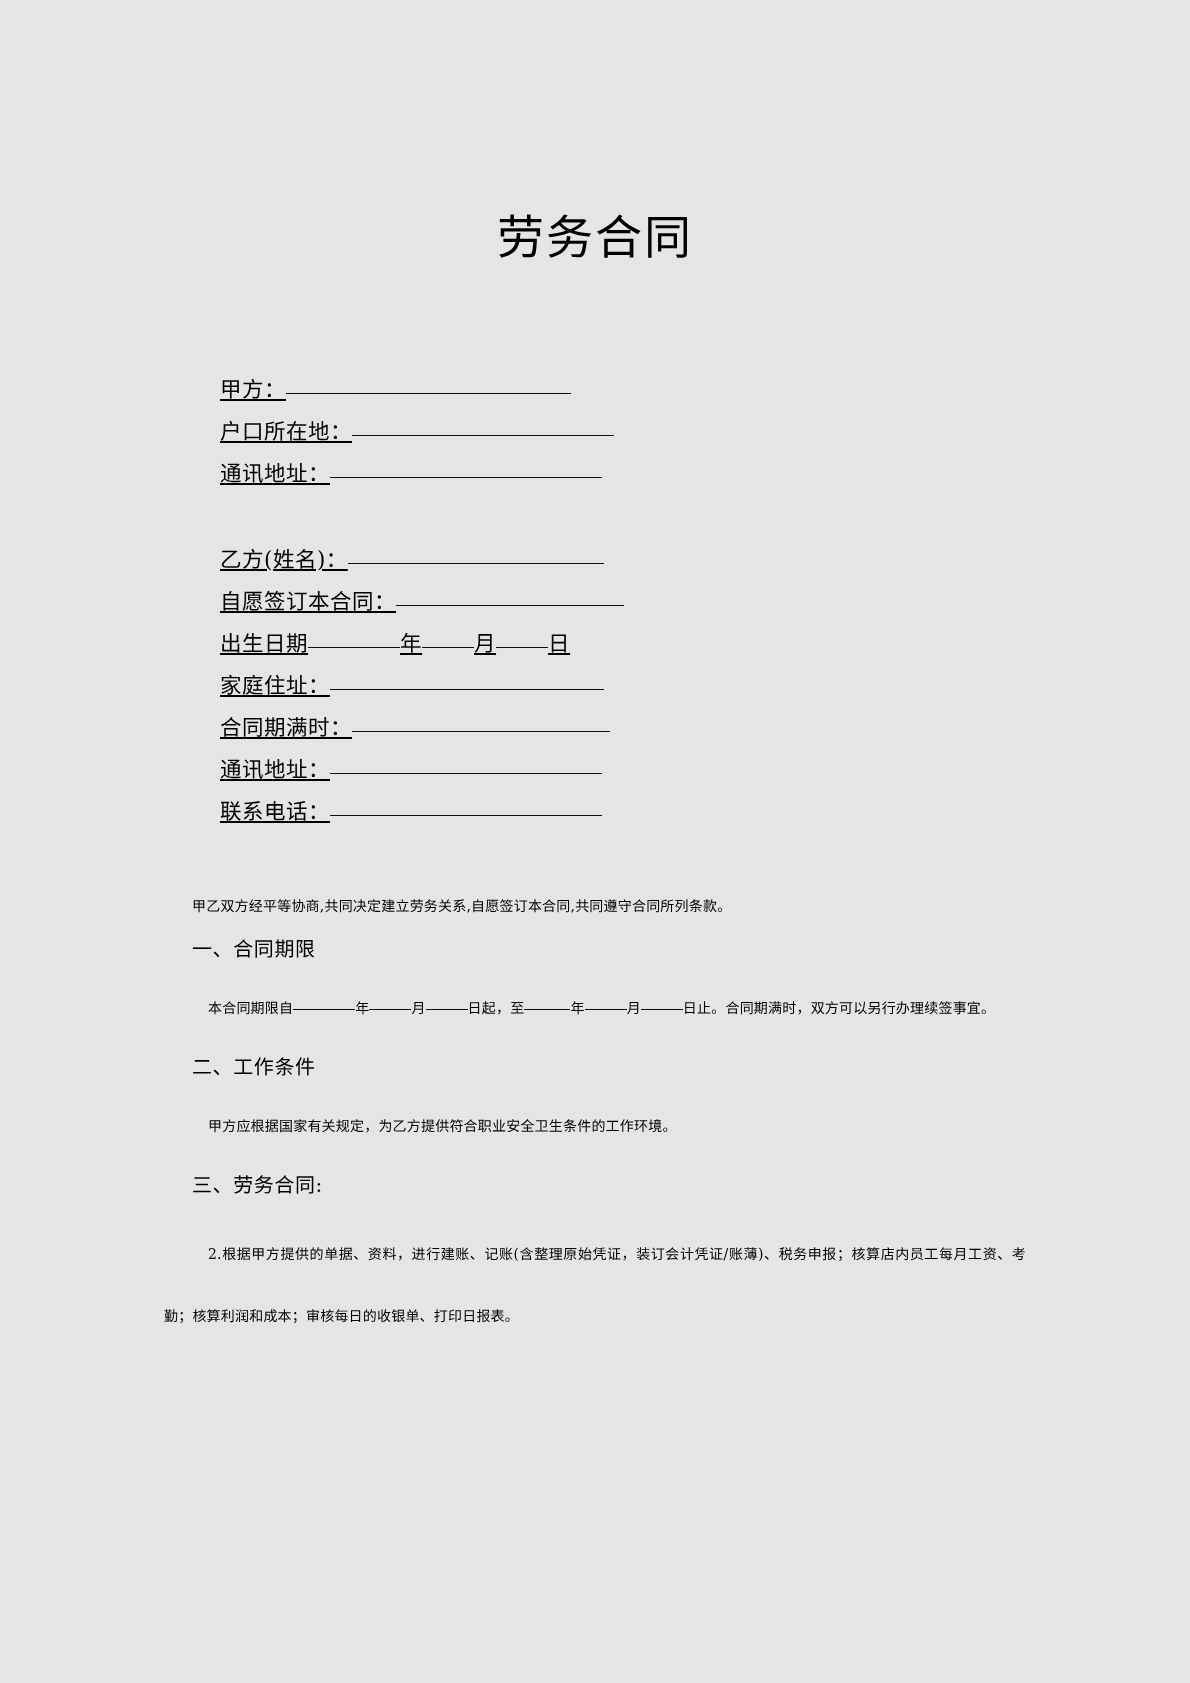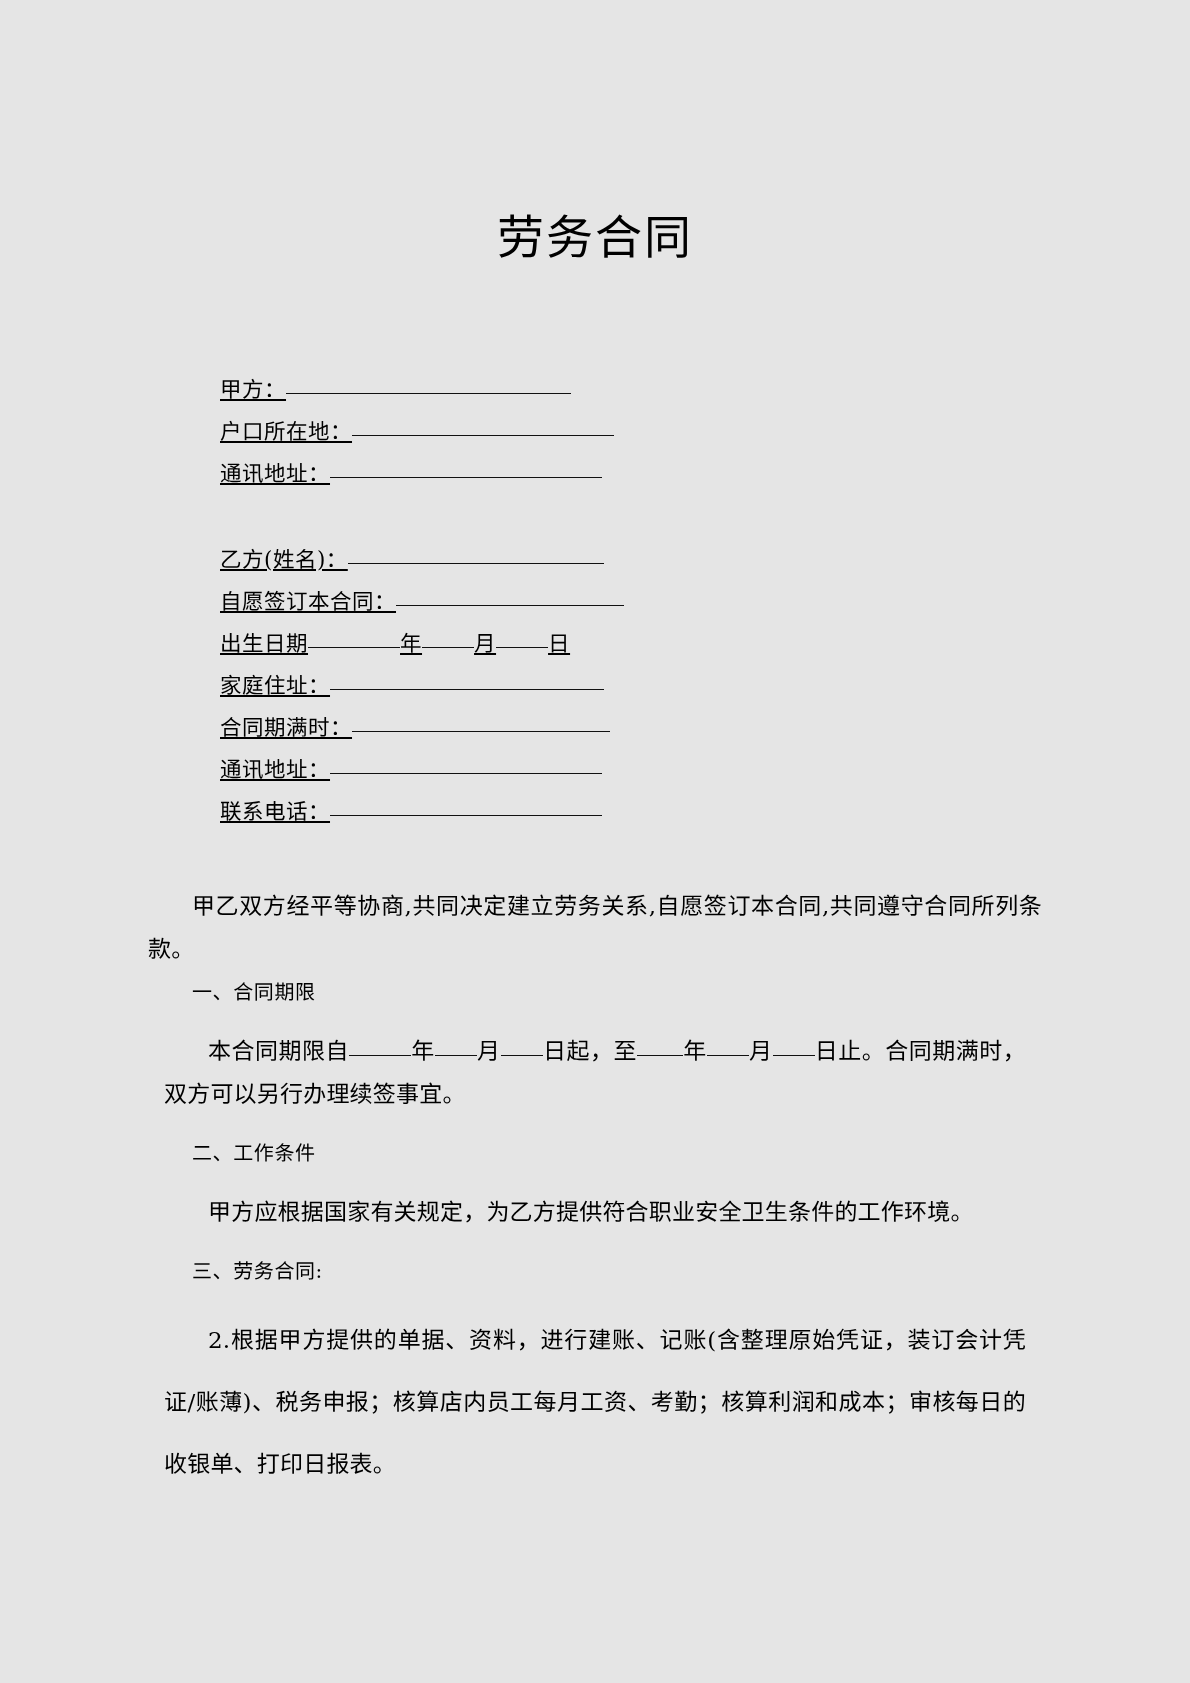--- a/index.html
+++ b/index.html
@@ -68,21 +68,21 @@
   .blank-home  { width: 274px; }
   .blank-hukou { width: 258px; }
   .blank-tel   { width: 272px; }
   .blank-year  { width: 92px; }
   .blank-mon   { width: 52px; }
   .blank-day   { width: 52px; }
   .gap-block { height: 44px; }
 
   
   .para {
-    font-size: 23px;
+    font-size: 14px;
     line-height: 43px;
     text-align: justify;
     text-justify: inter-ideograph;
     margin: 0;
     letter-spacing: 0.2px;
   }
   .para.indent { text-indent: 44px; }
   .intro {
     margin-top: 52px;
   }

